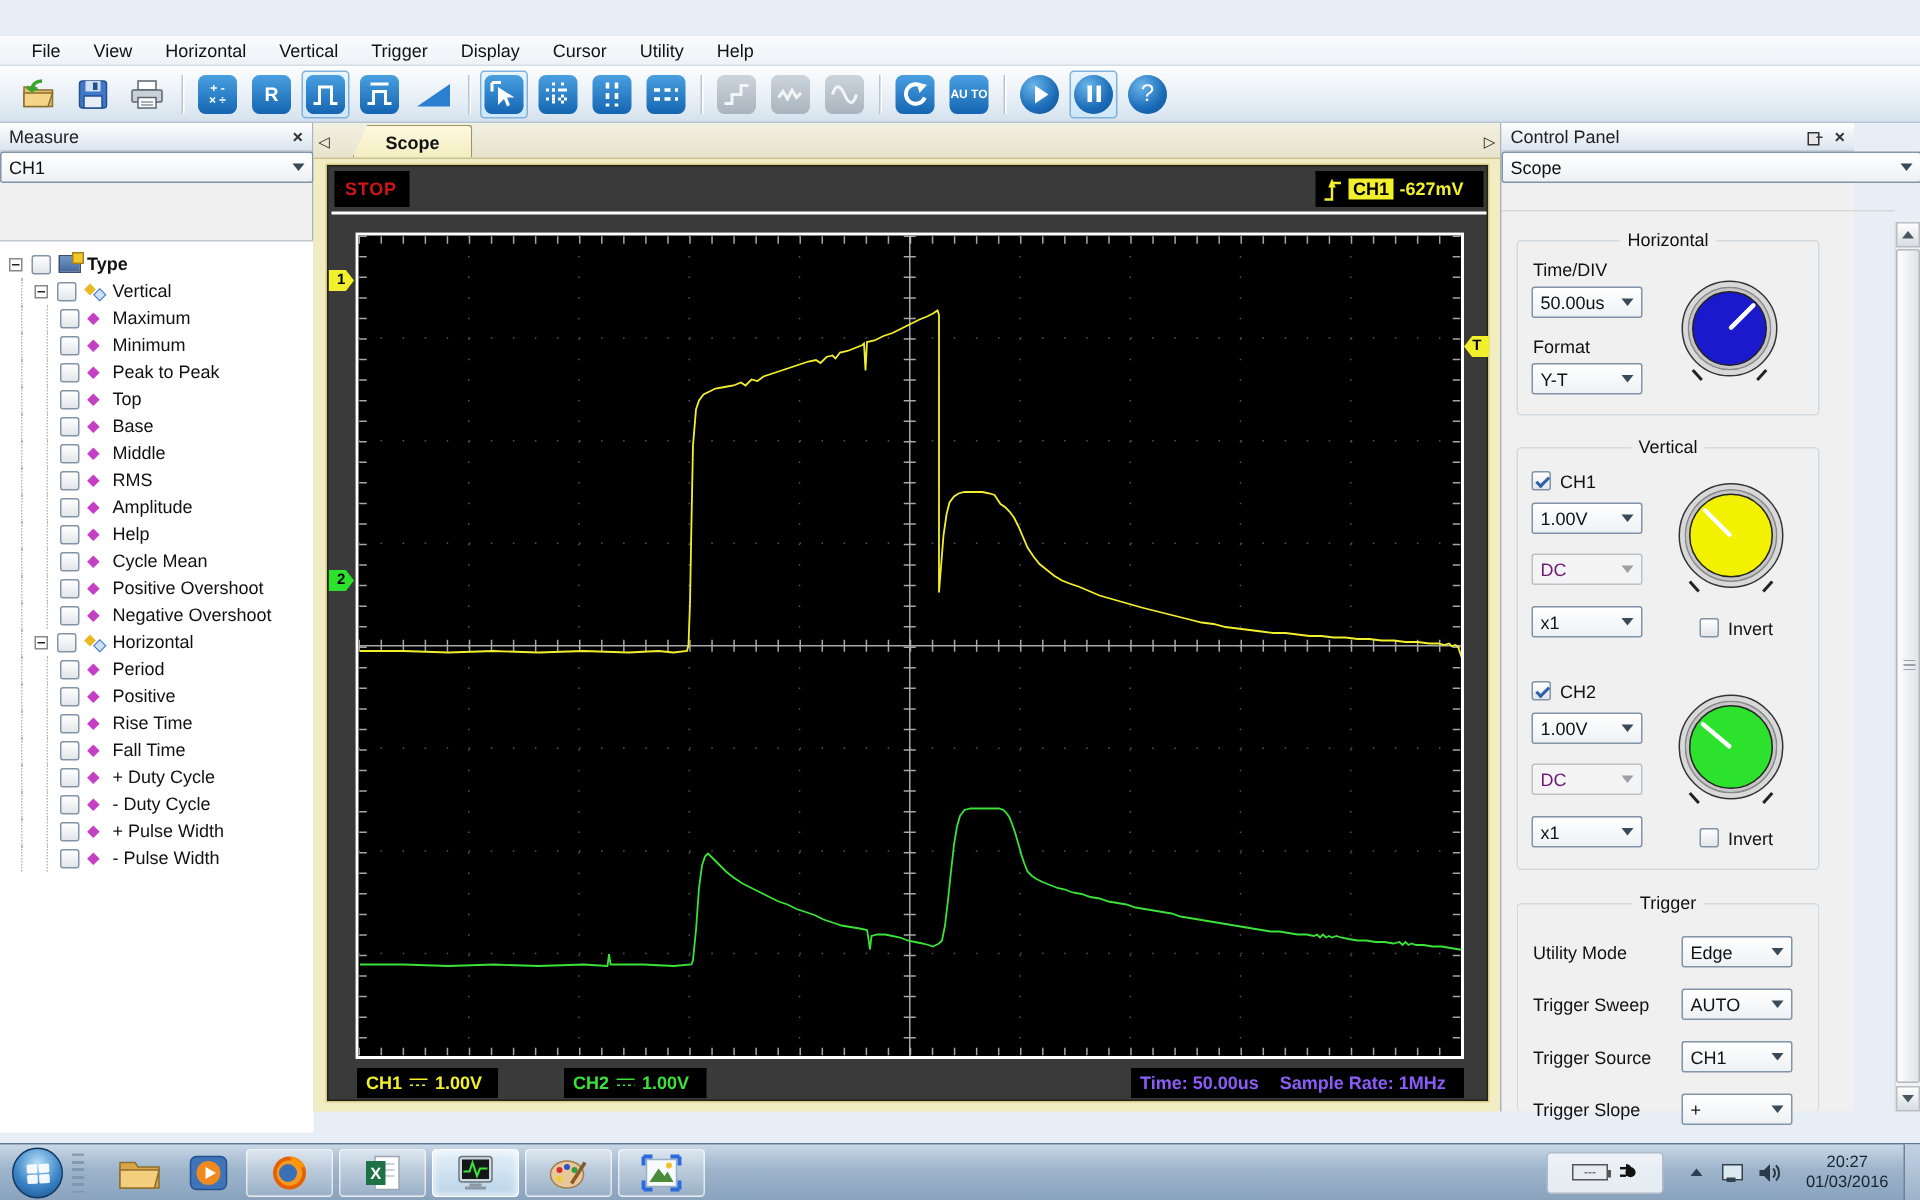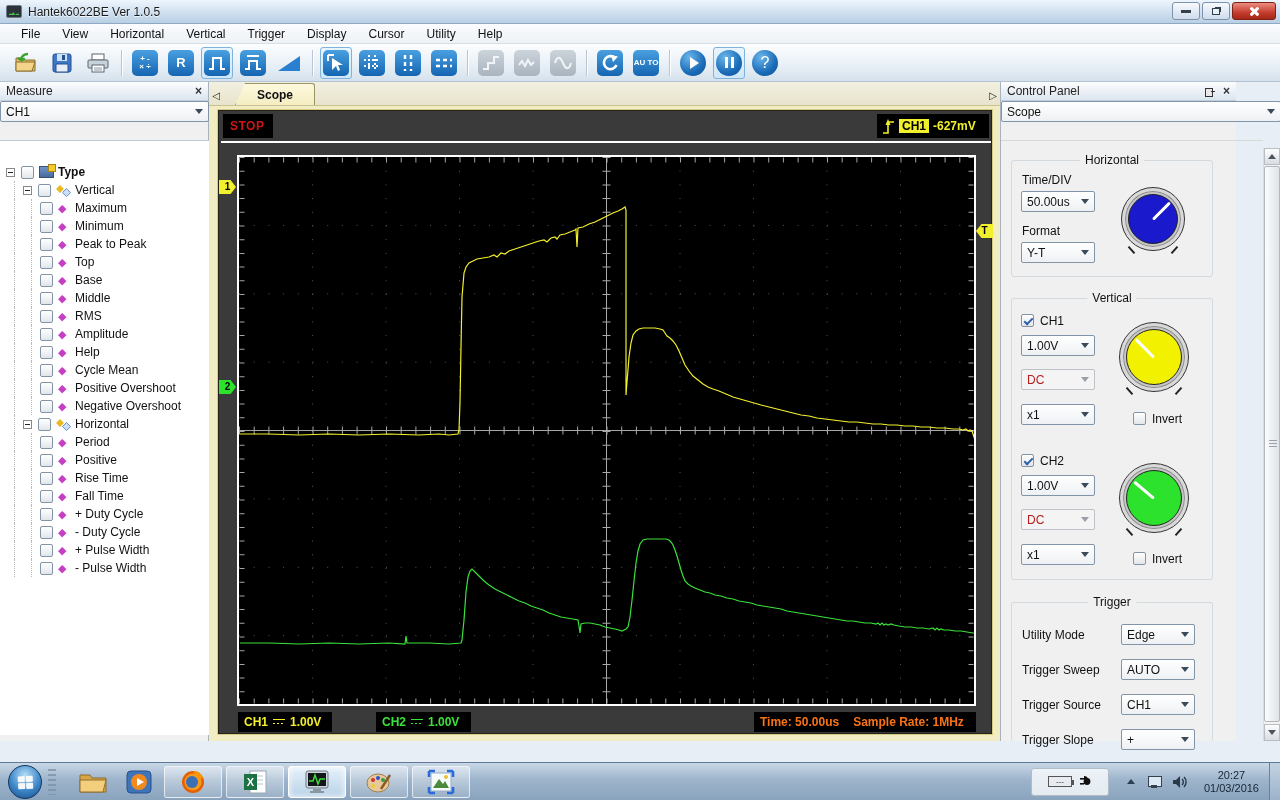--- a/index.html
+++ b/index.html
@@ -38,22 +38,22 @@
 .tsep{width:1px;height:26px;background:#b9c5d1;margin:0 5px;box-shadow:1px 0 0 #fff}
 .tri-play{width:0;height:0;border-left:9px solid #fff;border-top:6px solid transparent;border-bottom:6px solid transparent;margin-left:3px}
 .pbars{display:flex;gap:3px}.pbars i{width:3px;height:11px;background:#fff}
 
 
 .lpanel{position:absolute;left:0;top:82px;width:209px;height:659px;background:#f0f0f0;border-right:1px solid #a7b4c0}
 .phead{height:19px;background:linear-gradient(#fdfdfe,#dbe5ef);border-bottom:1px solid #c3ced8;display:flex;align-items:center;padding:0 6px;font-size:12px;color:#222}
 .phx{margin-left:auto;font-size:12px;font-weight:bold;color:#333;line-height:1}
 .combo{height:21px;border:1px solid #8294a8;border-radius:2px;background:linear-gradient(#fff,#eef1f4);display:flex;align-items:center;padding:0 5px;font-size:12px;color:#111}
 .combo .arr{margin-left:auto;width:0;height:0;border-left:4px solid transparent;border-right:4px solid transparent;border-top:5px solid #3a4a58}
-.combo.dis{background:#f4f4f4;color:#b91c1c;border-color:#bcc2c8}.combo.dis .arr{border-top-color:#9aa0a6}
-.tree{position:absolute;left:0;top:58px;width:209px;height:595px;background:#fff;border-top:1px solid #c0c8d0;padding-top:22px;overflow:hidden}
+.combo.dis{background:#f4f4f4;color:#701a75;border-color:#bcc2c8}.combo.dis .arr{border-top-color:#9aa0a6}
+.tree{position:absolute;left:0;top:78px;width:209px;height:595px;background:#fff;border-top:1px solid #c0c8d0;padding-top:6px;overflow:hidden}
 .trow{display:flex;align-items:center;height:18px;font-size:12px;color:#111;padding-left:6px}
 .tg{width:17px;height:18px;position:relative;flex:none}
 .tg::before{content:"";position:absolute;left:8px;top:0;bottom:0;border-left:1px dotted #b8b8b8}
 .exp{width:9px;height:9px;border:1px solid #888;background:#fff;flex:none;display:flex;align-items:center;justify-content:center;margin-right:6px}
 .exp::after{content:"";width:5px;height:1px;background:#222}
 .chk{width:13px;height:13px;border:1px solid #8294a8;border-radius:2px;background:linear-gradient(#fff,#e2e6ea);flex:none;position:relative;margin-right:5px}
 .chk.on::after{content:"";position:absolute;left:2px;top:3px;width:7px;height:3px;border-left:2px solid #2d61a8;border-bottom:2px solid #2d61a8;transform:rotate(-45deg)}
 .dia{width:14px;flex:none;color:#c43fc4;font-size:11px;line-height:1;margin-right:3px}
 .gicon{width:15px;height:12px;flex:none;position:relative;margin-right:4px}
 .gicon::before{content:"";position:absolute;left:0;top:1px;width:8px;height:8px;background:#e8b923;transform:rotate(45deg) scale(.7)}
@@ -75,21 +75,21 @@
 .trigbox .val{color:#f2ef2d}
 .sepline{position:absolute;left:2px;top:30px;width:770px;height:2px;background:#fff}
 .grat{position:absolute;left:18px;top:44px;width:739px;height:551px;background:#000;border:2px solid #fff}
 .marker{position:absolute;width:17px;height:14px;font-size:10px;font-weight:bold;color:#000;display:flex;align-items:center;justify-content:center;line-height:1}
 .mright{clip-path:polygon(0 0,68% 0,100% 50%,68% 100%,0 100%)}
 .mleft{clip-path:polygon(100% 0,32% 0,0 50%,32% 100%,100% 100%)}
 .infobox{position:absolute;height:20px;background:#000;display:flex;align-items:center;gap:5px;padding:0 6px;font-size:12px;font-weight:bold}
 .dcsym{width:12px;height:8px;position:relative}
 .dcsym::before{content:"";position:absolute;left:0;top:1px;width:12px;height:1px;background:currentColor}
 .dcsym::after{content:"";position:absolute;left:0;top:5px;width:12px;height:1px;background:repeating-linear-gradient(90deg,currentColor 0 2px,transparent 2px 4px)}
-.yel{color:#f2ef2d}.grn{color:#3ae23a}.org{color:#f97316}
+.yel{color:#f2ef2d}.grn{color:#3ae23a}.org{color:#8b5cf6}
 
 
 .rpanel{position:absolute;left:1000px;top:82px;width:236px;height:659px;background:#f0f0f0;border-left:1px solid #a7b4c0}
 .pin{width:11px;height:11px;position:relative;margin-right:8px}
 .pin::before{content:"";position:absolute;left:1px;top:2px;width:6px;height:7px;border:1px solid #333;background:#e8e8e8}
 .pin::after{content:"";position:absolute;left:7px;top:5px;width:4px;height:1px;background:#333}
 .group{position:absolute;border:1px solid #d2dae0;border-radius:3px}
 .gtitle{position:absolute;top:-8px;left:50%;transform:translateX(-50%);background:#f0f0f0;padding:0 5px;font-size:12px;color:#111;white-space:nowrap}
 .flabel{position:absolute;font-size:12px;color:#111;white-space:nowrap}
 .knob{position:absolute;border-radius:50%;background:#c6c6c6;border:3px solid #d9d9d9;outline:1px solid #333;box-shadow:inset 0 0 0 1px #888}
@@ -132,35 +132,20 @@
 .showdesk{width:11px;height:38px;border-left:1px solid #6b83a0;background:linear-gradient(#c2d2e2,#9cb2c9)}
 
 
 svg.ic{display:block}
 </style>
 </head>
 <body>
 
 <div class="win">
 
-  <div class="titlebar">
-    <span class="appicon"></span>
-    <span class="wtitle">Hantek6022BE Ver 1.0.5</span>
-    <span class="winbtns">
-      <span class="wbtn">
-          <span class="bar"></span>
-        </span>
-      <span class="wbtn rest">
-          <span></span>
-        </span>
-      <span class="wbtn close">
-          <span class="x"></span>
-        </span>
-    </span>
-  </div>
 
   <div class="menubar">
     <span class="mitem">File</span>
     <span class="mitem">View</span>
     <span class="mitem">Horizontal</span>
     <span class="mitem">Vertical</span>
     <span class="mitem">Trigger</span>
     <span class="mitem">Display</span>
     <span class="mitem">Cursor</span>
     <span class="mitem">Utility</span>

